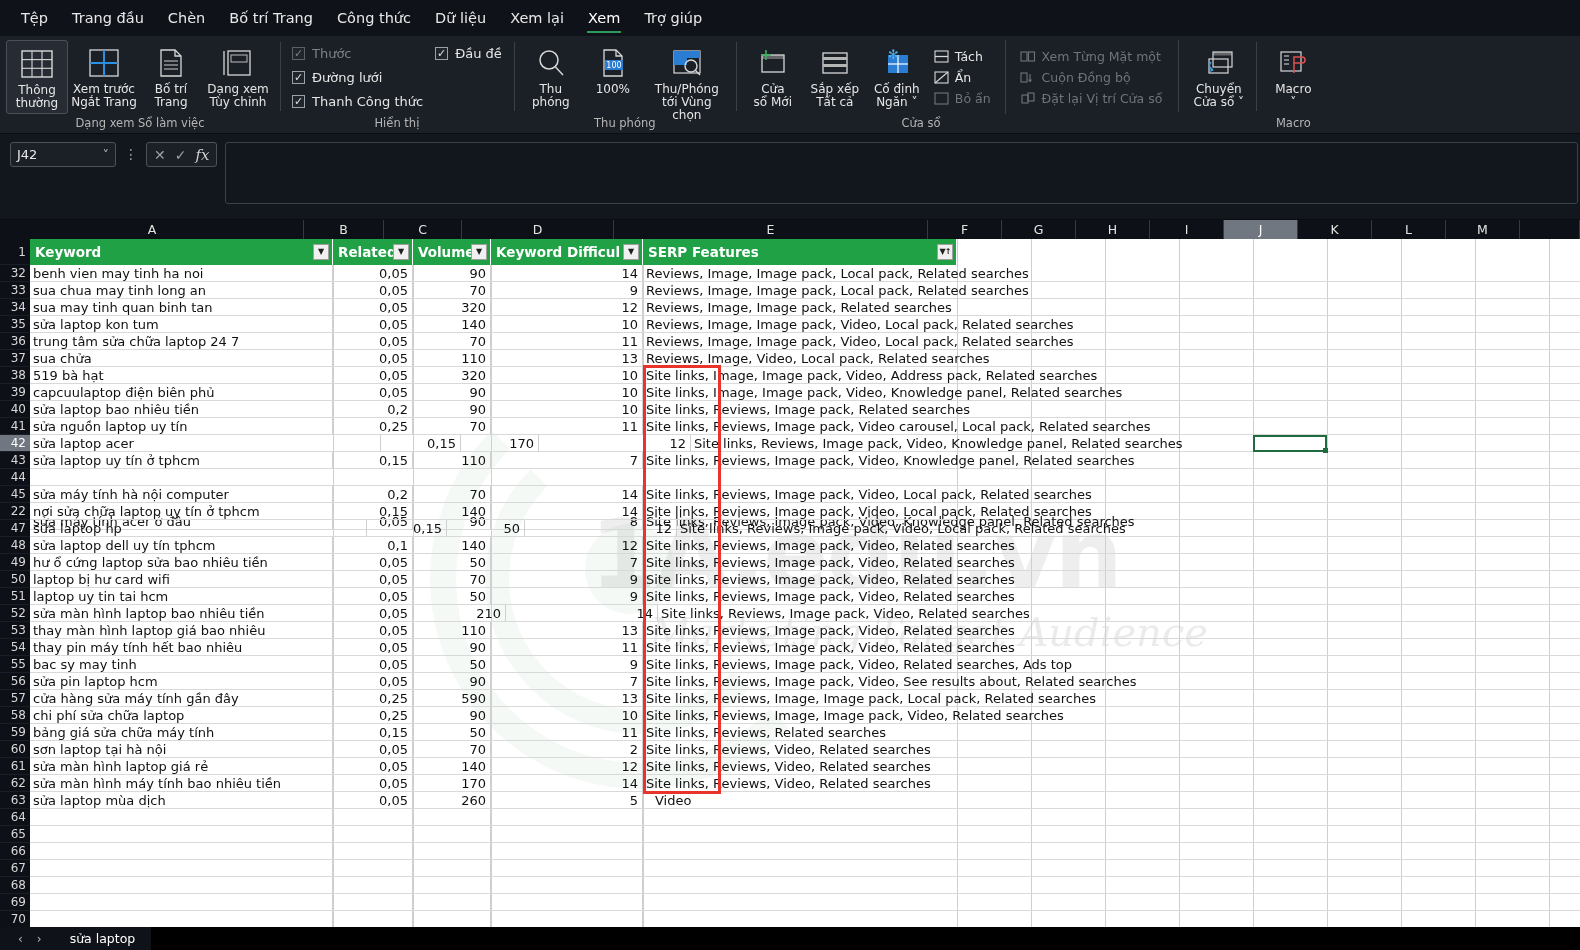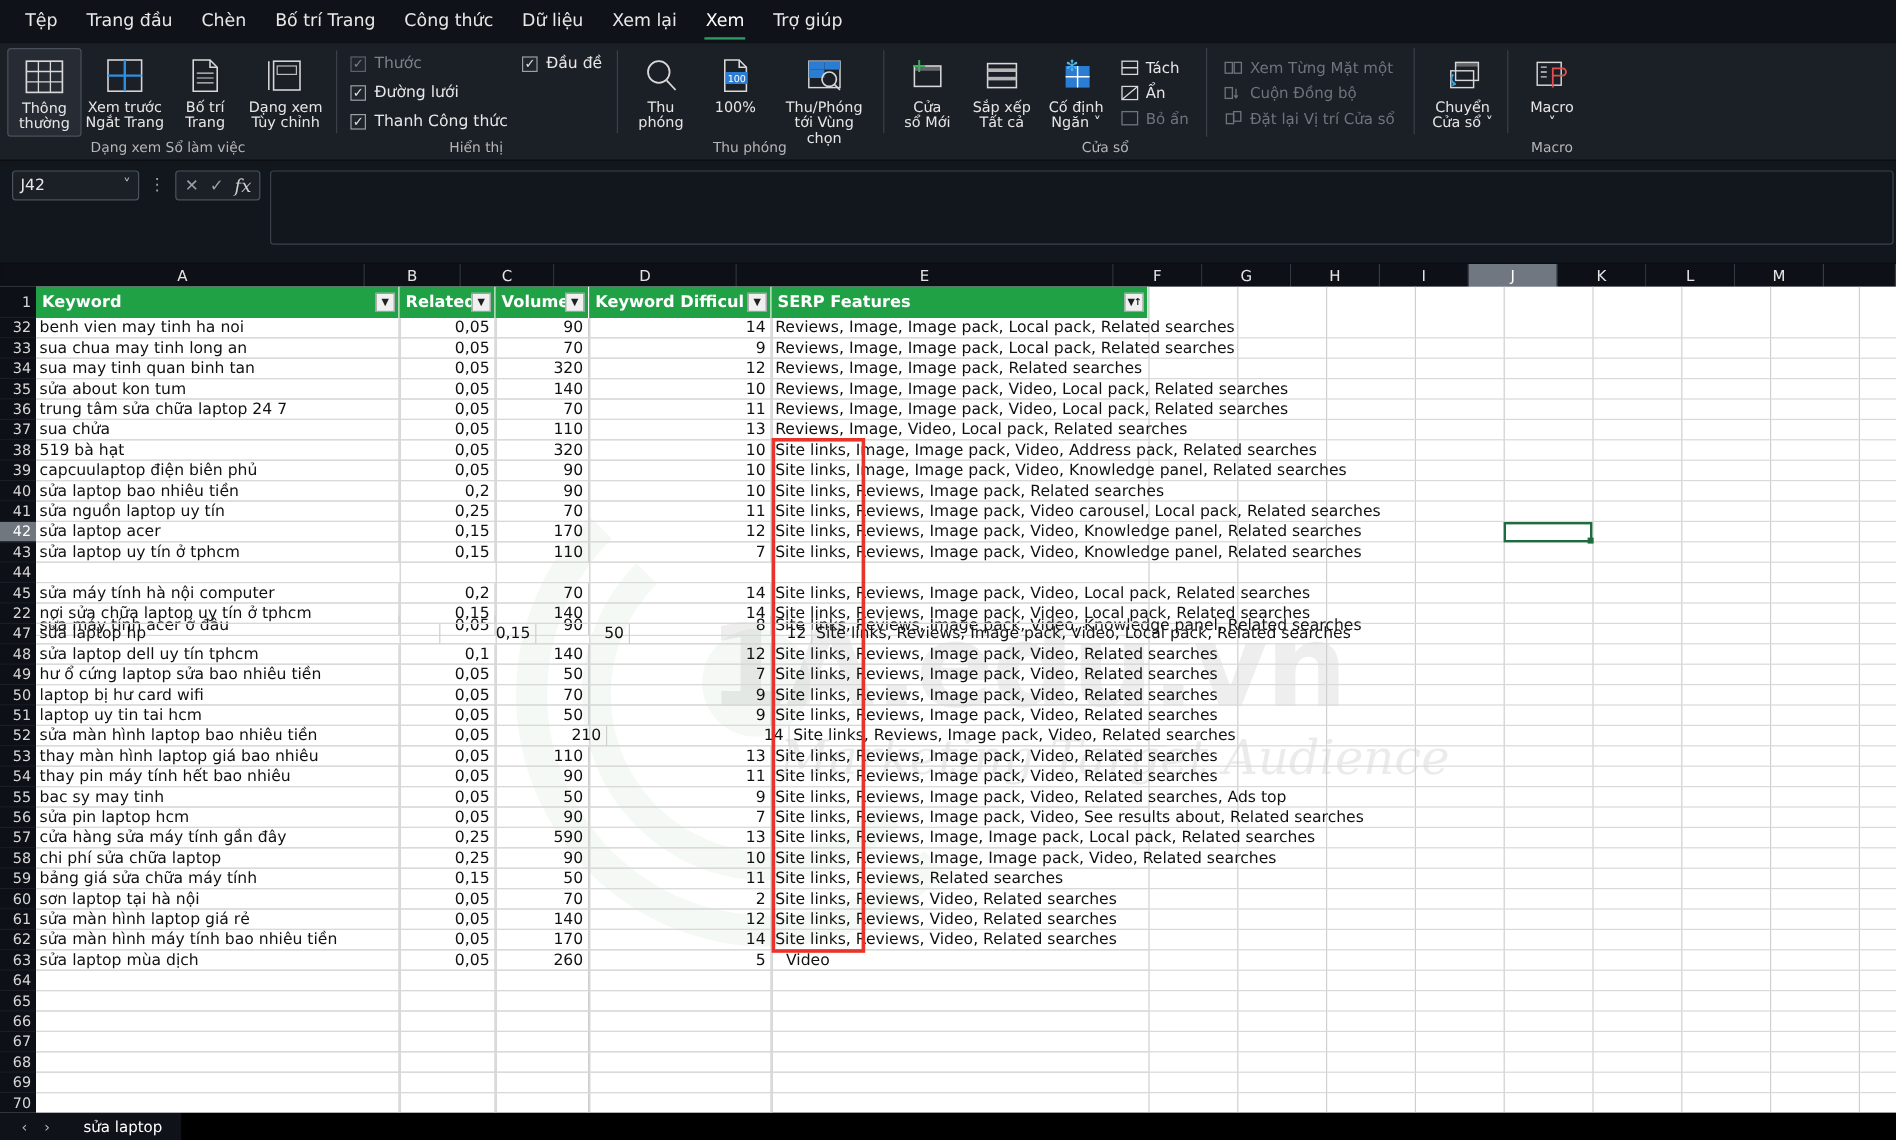--- a/index.html
+++ b/index.html
@@ -791,21 +791,21 @@
             <div class="dcell serp" style="width: 314px;">Reviews, Image, Image pack, Local pack, Related searches</div>
           </div>
           <div class="drow" style="top: 60px;">
             <div class="dcell kw" style="width: 303px;">sua may tinh quan binh tan</div>
             <div class="dcell num" style="width: 80px;">0,05</div>
             <div class="dcell num" style="width: 78px;">320</div>
             <div class="dcell num" style="width: 152px;">12</div>
             <div class="dcell serp" style="width: 314px;">Reviews, Image, Image pack, Related searches</div>
           </div>
           <div class="drow" style="top: 77px;">
-            <div class="dcell kw" style="width: 303px;">sửa about kon tum</div>
+            <div class="dcell kw" style="width: 303px;">sửa laptop kon tum</div>
             <div class="dcell num" style="width: 80px;">0,05</div>
             <div class="dcell num" style="width: 78px;">140</div>
             <div class="dcell num" style="width: 152px;">10</div>
             <div class="dcell serp" style="width: 314px;">Reviews, Image, Image pack, Video, Local pack, Related searches</div>
           </div>
           <div class="drow" style="top: 94px;">
             <div class="dcell kw" style="width: 303px;">trung tâm sửa chữa laptop 24 7</div>
             <div class="dcell num" style="width: 80px;">0,05</div>
             <div class="dcell num" style="width: 78px;">70</div>
             <div class="dcell num" style="width: 152px;">11</div>
@@ -840,21 +840,21 @@
             <div class="dcell serp" style="width: 314px;">Site links, Reviews, Image pack, Related searches</div>
           </div>
           <div class="drow" style="top: 179px;">
             <div class="dcell kw" style="width: 303px;">sửa nguồn laptop uy tín</div>
             <div class="dcell num" style="width: 80px;">0,25</div>
             <div class="dcell num" style="width: 78px;">70</div>
             <div class="dcell num" style="width: 152px;">11</div>
             <div class="dcell serp" style="width: 314px;">Site links, Reviews, Image pack, Video carousel, Local pack, Related searches</div>
           </div>
           <div class="drow" style="top: 196px;">
-            <div class="dcell kw" style="width: 303px;">sửa laptop acer</div>
+            <div class="dcell kw" style="width: 351px;">sửa laptop acer</div>
             <div class="dcell num" style="width: 80px;">0,15</div>
             <div class="dcell num" style="width: 78px;">170</div>
             <div class="dcell num" style="width: 152px;">12</div>
             <div class="dcell serp" style="width: 314px;">Site links, Reviews, Image pack, Video, Knowledge panel, Related searches</div>
           </div>
           <div class="drow" style="top: 213px;">
             <div class="dcell kw" style="width: 303px;">sửa laptop uy tín ở tphcm</div>
             <div class="dcell num" style="width: 80px;">0,15</div>
             <div class="dcell num" style="width: 78px;">110</div>
             <div class="dcell num" style="width: 152px;">7</div>

